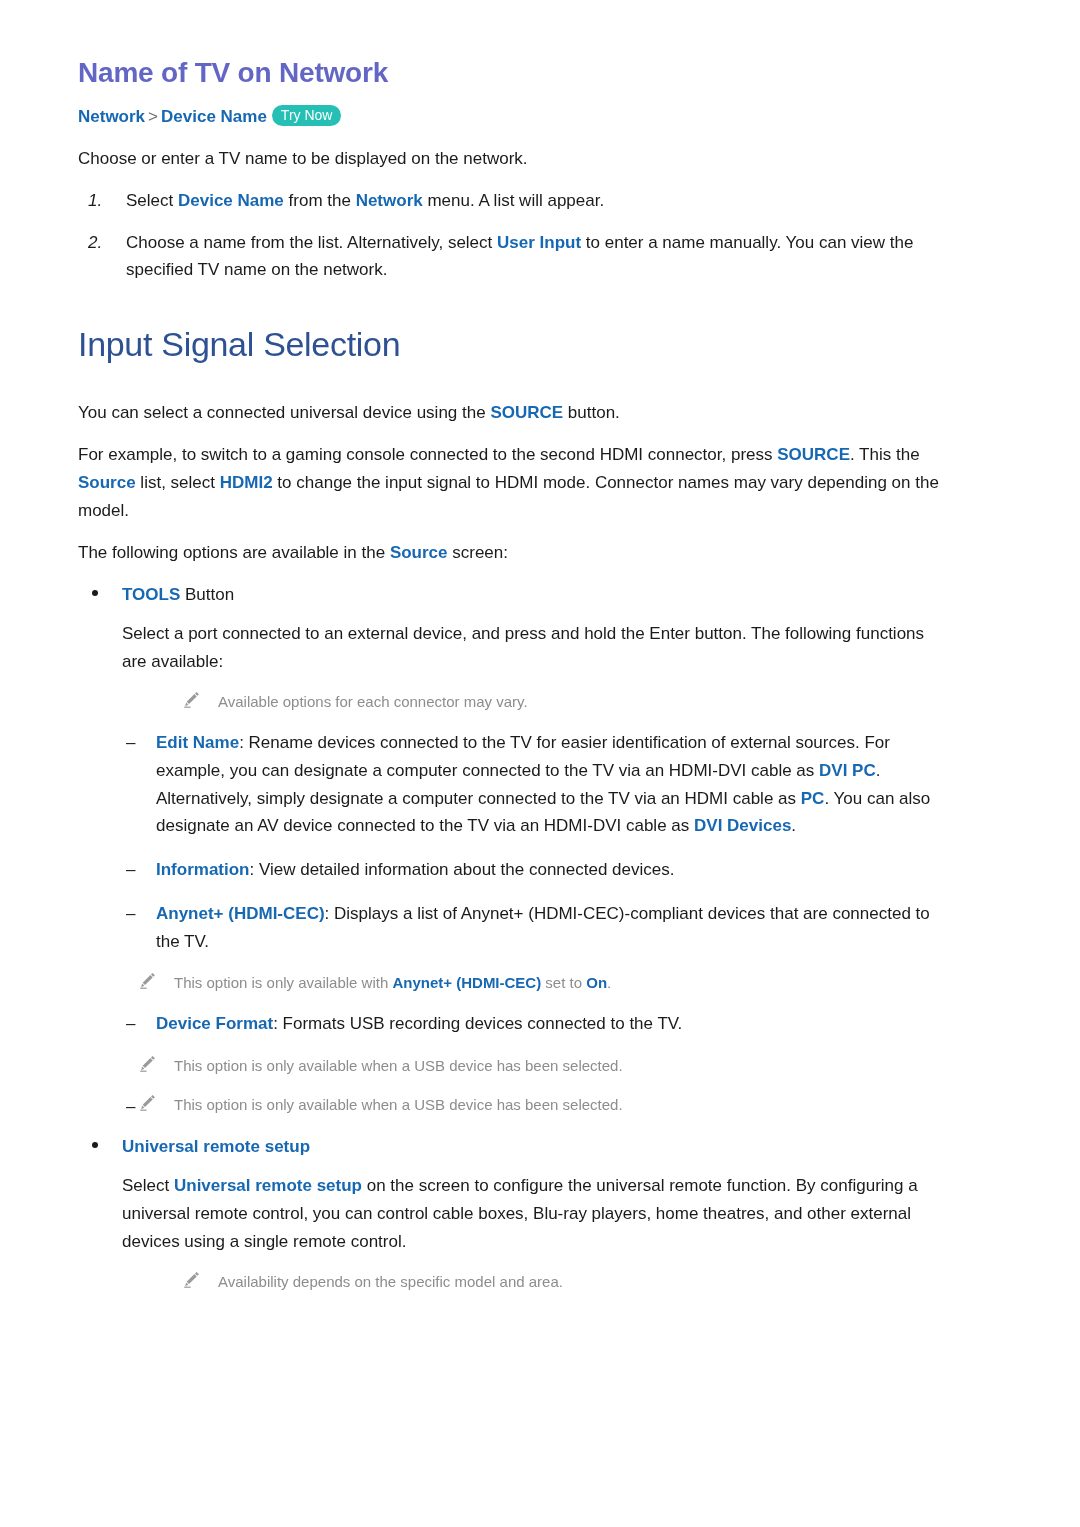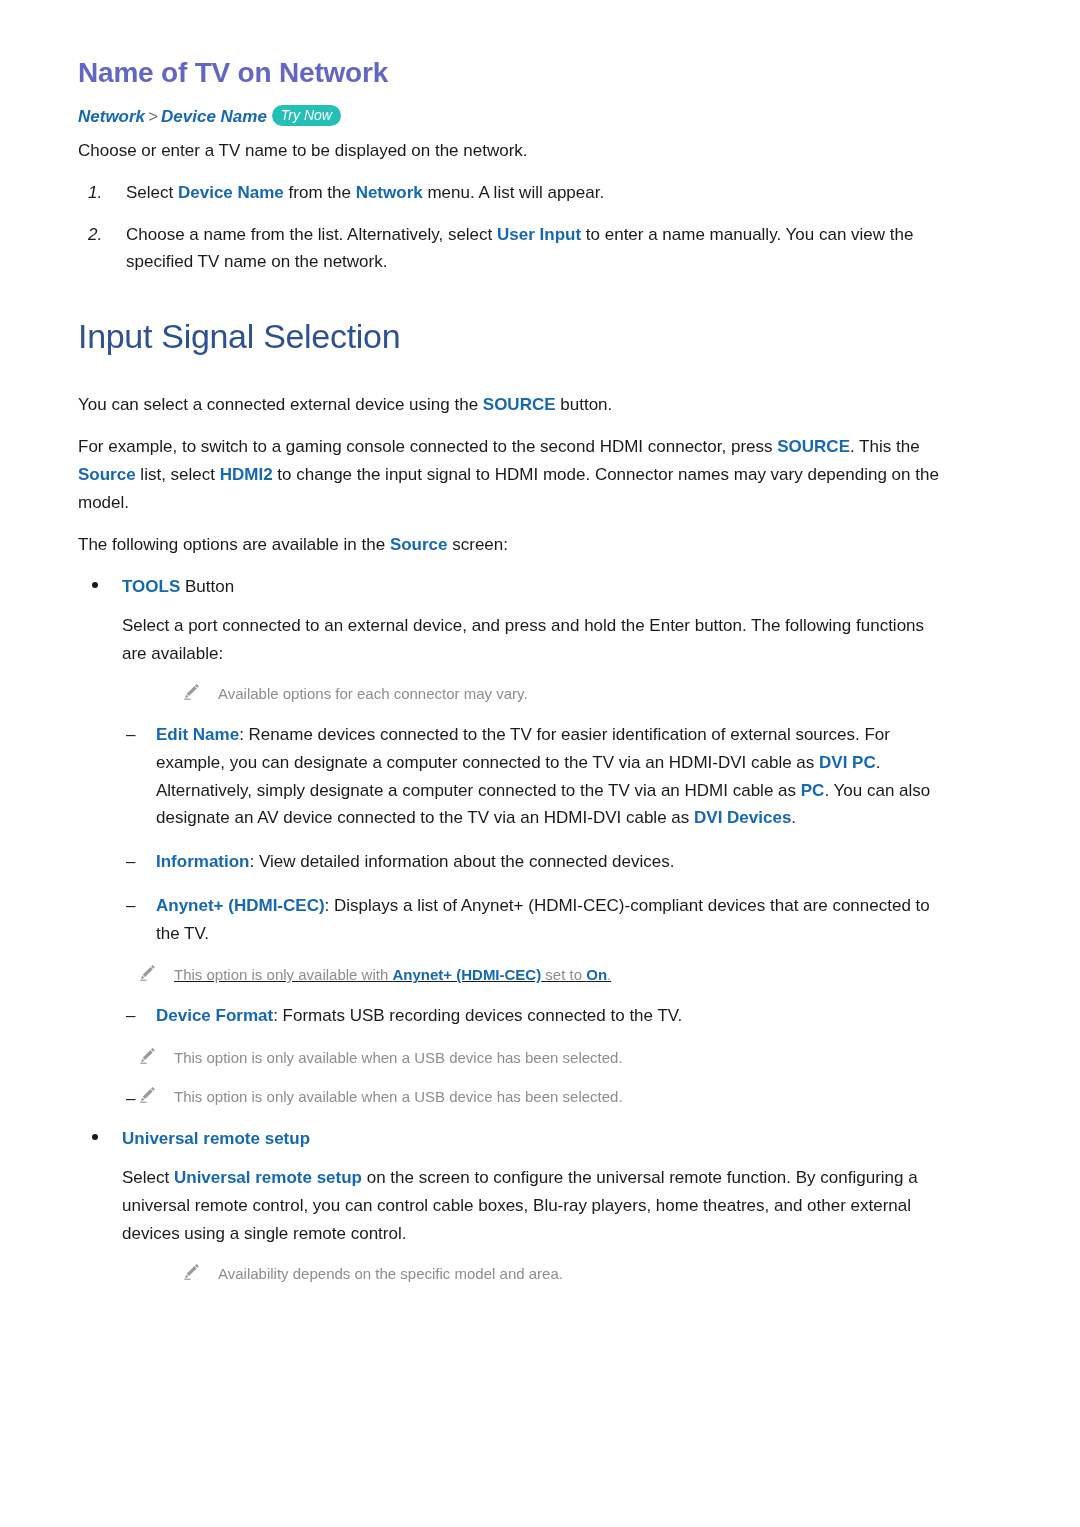--- a/index.html
+++ b/index.html
@@ -39,23 +39,22 @@
     margin: 0 0 34px 0;
     letter-spacing: -0.3px;
     line-height: 1.2;
   }
 
   
   .breadcrumb {
     font-size: 17px;
     font-weight: bold;
     color: #1768b3;
-    margin: 0 0 8px 0;
+    margin: 0 0 16px 0;
     line-height: 1.5;
-    font-style: italic;
   }
   .breadcrumb .sep {
     color: #6e6e6e;
     font-weight: normal;
     padding: 0 3px;
   }
   .badge-trynow {
     display: inline-block;
     background: #25bfb5;
     color: #ffffff;
@@ -183,21 +182,21 @@
   <p class="body">Choose or enter a TV name to be displayed on the network.</p>
 
   <ol class="steps">
       <li><span class="num">1.</span><span><span>Select </span><span class="kw-b">Device Name</span><span> from the </span><span class="kw-b">Network</span><span> menu. A list will appear.</span></span></li>
       <li><span class="num">2.</span><span><span>Choose a name from the list. Alternatively, select </span><span class="kw-b">User Input</span><span> to enter a name manually. You can view the specified TV name on the network.</span></span></li>
     </ol>
 
   <h1 class="title-main" style="margin-top:40px;">Input Signal Selection</h1>
 
   <div>
-      <p class="body"><span>You can select a connected external device using the </span><span class="kw-b">SOURCE</span><span> button.</span></p>
+      <p class="body"><span>You can select a connected universal device using the </span><span class="kw-b">SOURCE</span><span> button.</span></p>
       <p class="body"><span>For example, to switch to a gaming console connected to the second HDMI connector, press </span><span class="kw-b">SOURCE</span><span>. This the </span><span class="kw-b">Source</span><span> list, select </span><span class="kw-b">HDMI2</span><span> to change the input signal to HDMI mode. Connector names may vary depending on the model.</span></p>
       <p class="body"><span>The following options are available in the </span><span class="kw-b">Source</span><span> screen:</span></p>
     </div>
 
   <ul class="bullets">
       <li class="bullet-item">
         <span class="dot"></span>
         <div class="bullet-head"><span class="kw-b">TOOLS</span><span> Button</span></div>
         <p class="body indent-1"><span>Select a port connected to an external device, and press and hold the Enter button. The following functions are available:</span></p>
         <div class="note indent-1"><svg class="pencil-icon" viewBox="0 0 16 17" xmlns="http://www.w3.org/2000/svg">
@@ -205,21 +204,21 @@
               <path d="M12.6 0.9 L14.9 3.2 L13.3 4.8 L11.0 2.5 Z"></path>
               <path d="M10.4 3.1 L12.7 5.4 L5.0 13.1 L2.7 10.8 Z"></path>
               <path d="M2.1 11.5 L4.4 13.8 L1.2 15.2 Z"></path>
               <rect x="0.2" y="15.6" width="6.4" height="1.2"></rect>
             </g>
           </svg><span><span>Available options for each connector may vary.</span></span></div>
         <ul class="dashes indent-2">
           <li class="dash-item"><span class="dash">–</span><span><span class="kw-b">Edit Name</span><span>: Rename devices connected to the TV for easier identification of external sources. For example, you can designate a computer connected to the TV via an HDMI-DVI cable as </span><span class="kw-b">DVI PC</span><span>. Alternatively, simply designate a computer connected to the TV via an HDMI cable as </span><span class="kw-b">PC</span><span>. You can also designate an AV device connected to the TV via an HDMI-DVI cable as </span><span class="kw-b">DVI Devices</span><span>.</span></span></li>
           <li class="dash-item"><span class="dash">–</span><span><span class="kw-b">Information</span><span>: View detailed information about the connected devices.</span></span></li>
           <li class="dash-item"><span class="dash">–</span><span><span class="kw-b">Anynet+ (HDMI-CEC)</span><span>: Displays a list of Anynet+ (HDMI-CEC)-compliant devices that are connected to the TV.</span></span></li>
-          <li style="list-style: none; text-decoration: underline;">
+          <li style="list-style: none;">
             <div class="note"><svg class="pencil-icon" viewBox="0 0 16 17" xmlns="http://www.w3.org/2000/svg">
                 <g fill="#9a9a9a">
                   <path d="M12.6 0.9 L14.9 3.2 L13.3 4.8 L11.0 2.5 Z"></path>
                   <path d="M10.4 3.1 L12.7 5.4 L5.0 13.1 L2.7 10.8 Z"></path>
                   <path d="M2.1 11.5 L4.4 13.8 L1.2 15.2 Z"></path>
                   <rect x="0.2" y="15.6" width="6.4" height="1.2"></rect>
                 </g>
               </svg><span><span>This option is only available with </span><span class="kw-b">Anynet+ (HDMI-CEC)</span><span> set to </span><span class="kw-b">On</span><span>.</span></span></div>
           </li>
           <li class="dash-item"><span class="dash">–</span><span><span class="kw-b">Device Format</span><span>: Formats USB recording devices connected to the TV.</span></span></li>

